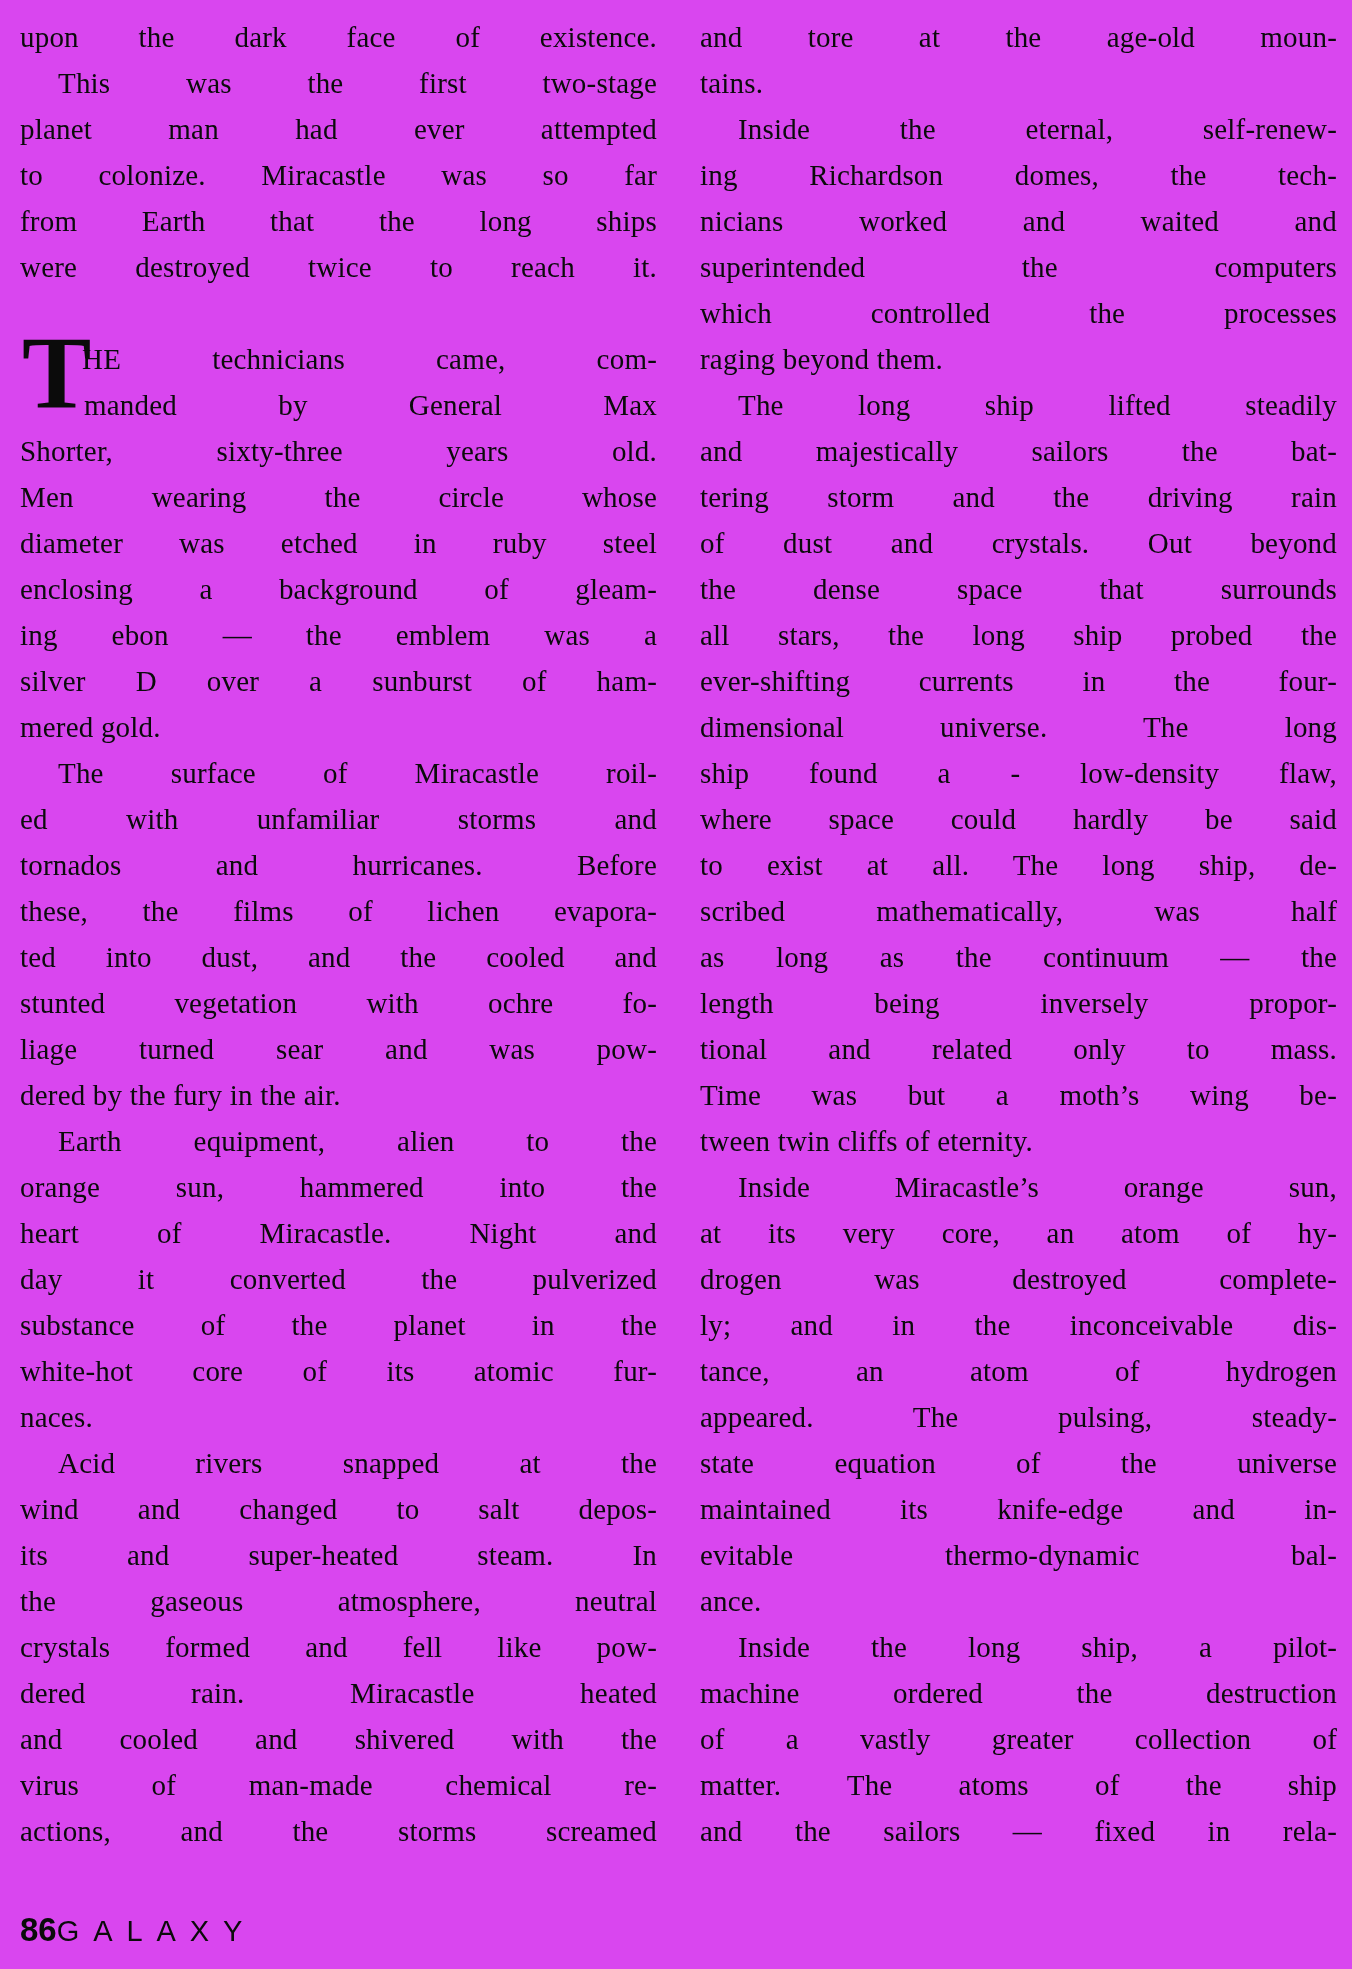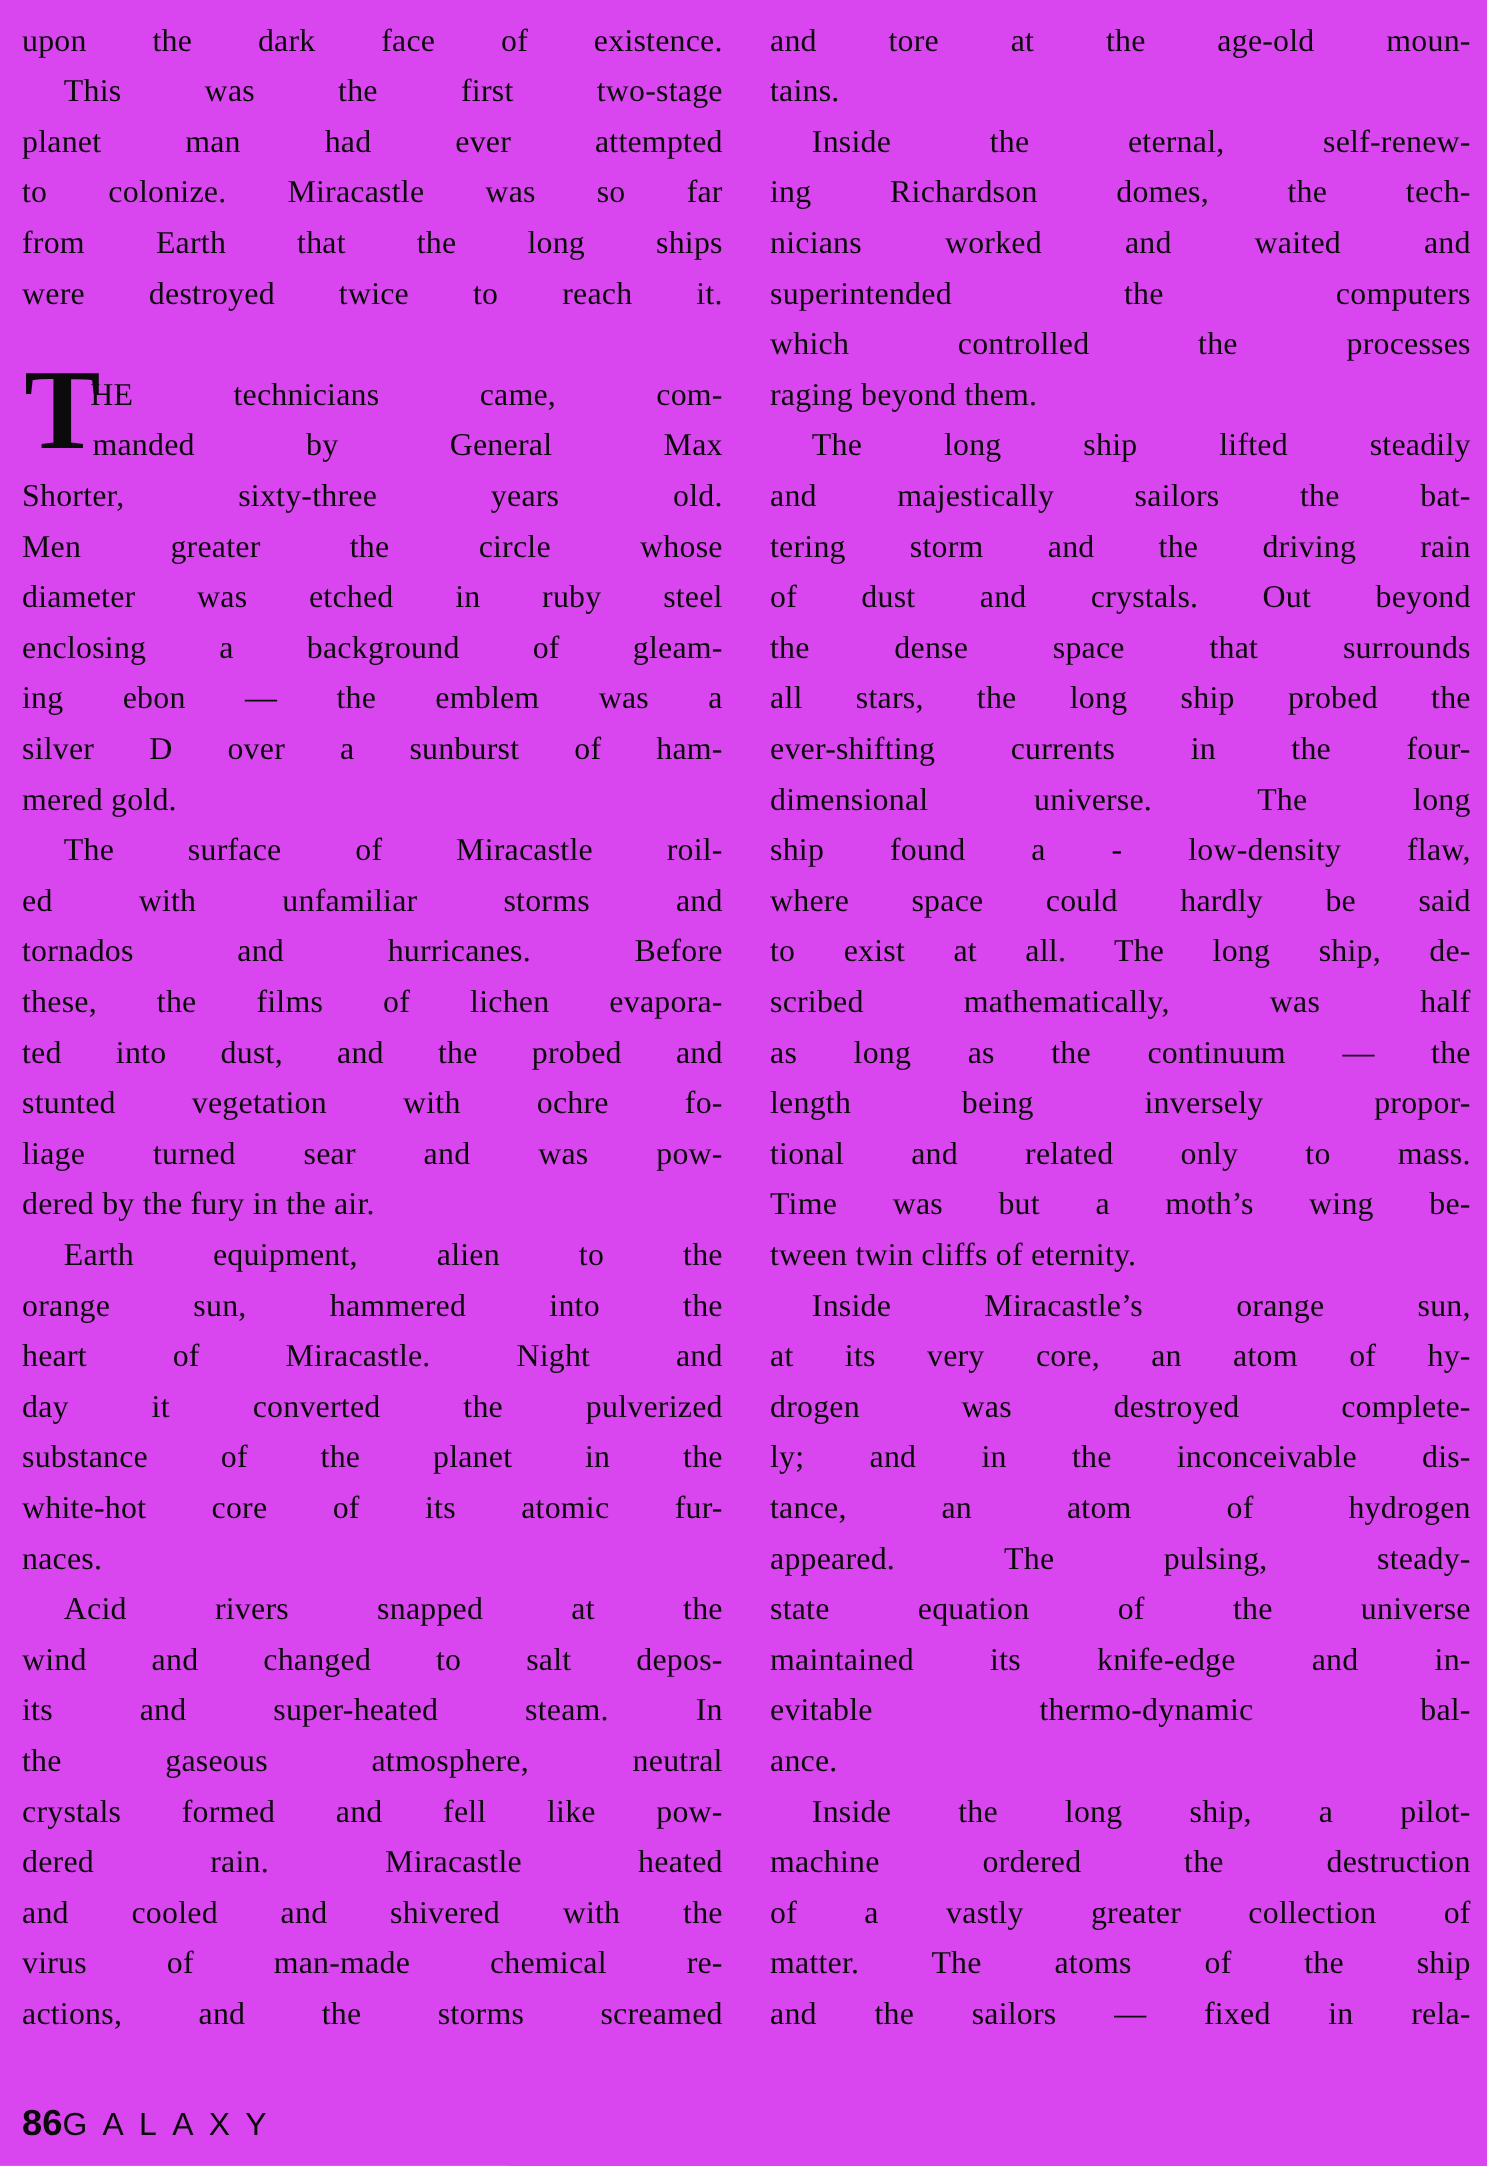--- a/index.html
+++ b/index.html
@@ -86,33 +86,33 @@
           <div class="line">planet man had ever attempted</div>
           <div class="line">to colonize. Miracastle was so far</div>
           <div class="line">from Earth that the long ships</div>
           <div class="line">were destroyed twice to reach it.</div>
         </div>
         <div class="para gap drop">
           <span class="dropcap">T</span>
           <div class="line dc1">HE technicians came, com-</div>
           <div class="line dc2">manded by General Max</div>
           <div class="line">Shorter, sixty-three years old.</div>
-          <div class="line">Men greater the circle whose</div>
+          <div class="line">Men wearing the circle whose</div>
           <div class="line">diameter was etched in ruby steel</div>
           <div class="line">enclosing a background of gleam-</div>
           <div class="line">ing ebon — the emblem was a</div>
           <div class="line">silver D over a sunburst of ham-</div>
           <div class="line end">mered gold.</div>
         </div>
         <div class="para">
           <div class="line ind">The surface of Miracastle roil-</div>
           <div class="line">ed with unfamiliar storms and</div>
           <div class="line">tornados and hurricanes. Before</div>
           <div class="line">these, the films of lichen evapora-</div>
-          <div class="line">ted into dust, and the probed and</div>
+          <div class="line">ted into dust, and the cooled and</div>
           <div class="line">stunted vegetation with ochre fo-</div>
           <div class="line">liage turned sear and was pow-</div>
           <div class="line end">dered by the fury in the air.</div>
         </div>
         <div class="para">
           <div class="line ind">Earth equipment, alien to the</div>
           <div class="line">orange sun, hammered into the</div>
           <div class="line">heart of Miracastle. Night and</div>
           <div class="line">day it converted the pulverized</div>
           <div class="line">substance of the planet in the</div>

